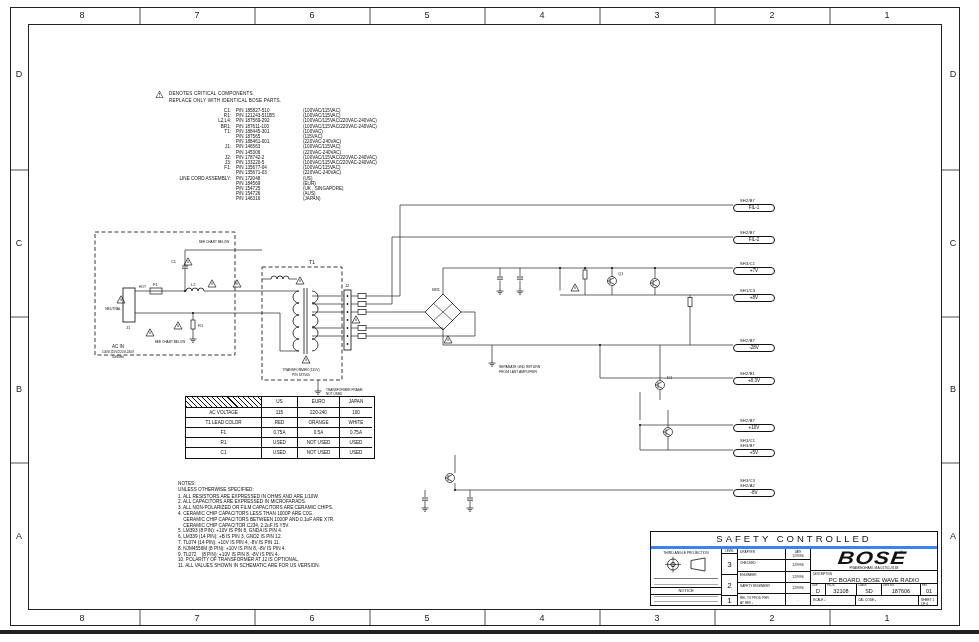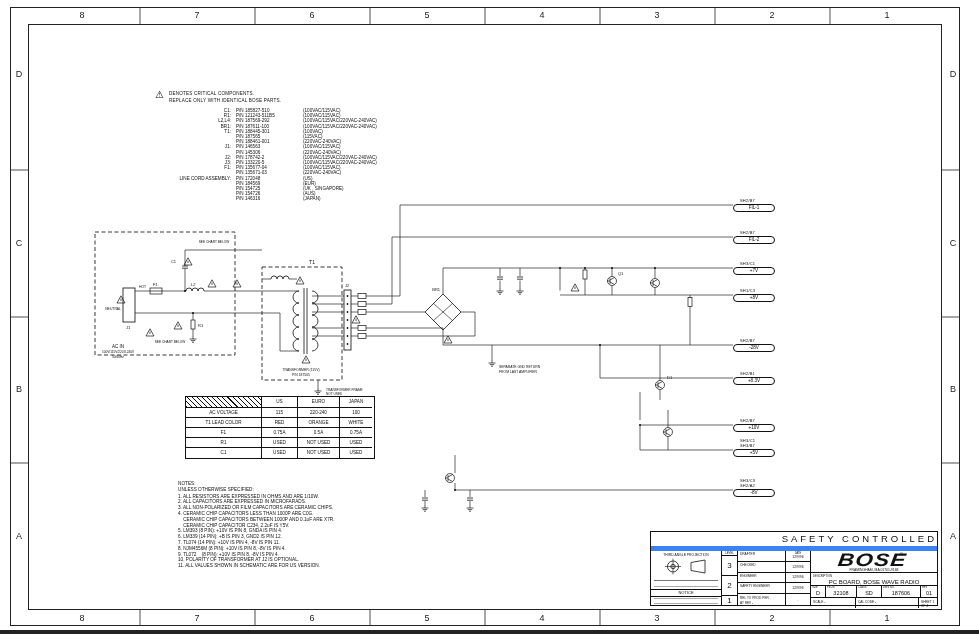--- a/index.html
+++ b/index.html
@@ -43,21 +43,21 @@
   .flags-layer{position:absolute;left:0;top:0;width:979px;height:642px;}
   .flag{position:absolute;left:733px;width:48px;}
   .flag-ref{font-size:4px;line-height:5px;padding-left:7px;letter-spacing:0.2px;}
   .flag-ref:empty{display:none;}
   .flag-pill{width:42px;height:8px;box-sizing:border-box;border:0.9px solid #111;border-radius:4px;
              background:#fff;font-size:4.6px;line-height:6.5px;text-align:center;margin-top:0.5px;}
 
   
   .tblock{position:absolute;left:650px;top:531px;width:288px;height:75px;border:1.4px solid #111;
           box-sizing:border-box;background:#fff;display:flex;flex-direction:column;}
-  .tb-banner{height:14px;border-bottom:5px solid #3b82f6;text-align:right;font-size:9.5px;
+  .tb-banner{height:14px;border-bottom:3px solid #3b82f6;text-align:center;font-size:9.5px;
              letter-spacing:3px;line-height:14px;}
   .tb-body{flex:1;display:flex;min-height:0;}
   .tb-left{width:70px;border-right:1px solid #111;display:flex;flex-direction:column;}
   .tb-proj{height:28px;position:relative;}
   .tb-proj-label{font-size:3.4px;text-align:center;padding-top:1.5px;}
   .tb-proj svg{display:block;margin:1px auto 0;}
   .fineprint{margin:1px 3px;background:repeating-linear-gradient(#666 0 0.7px,transparent 0.7px 2.6px);opacity:0.55;}
   .fp1{height:6px;border-top:1px solid #111;padding-top:1px;background-clip:content-box;}
   .tb-notice{border-top:1px solid #111;border-bottom:1px solid #111;font-size:4px;text-align:center;line-height:6px;height:6px;}
   .fp2{flex:1;}

